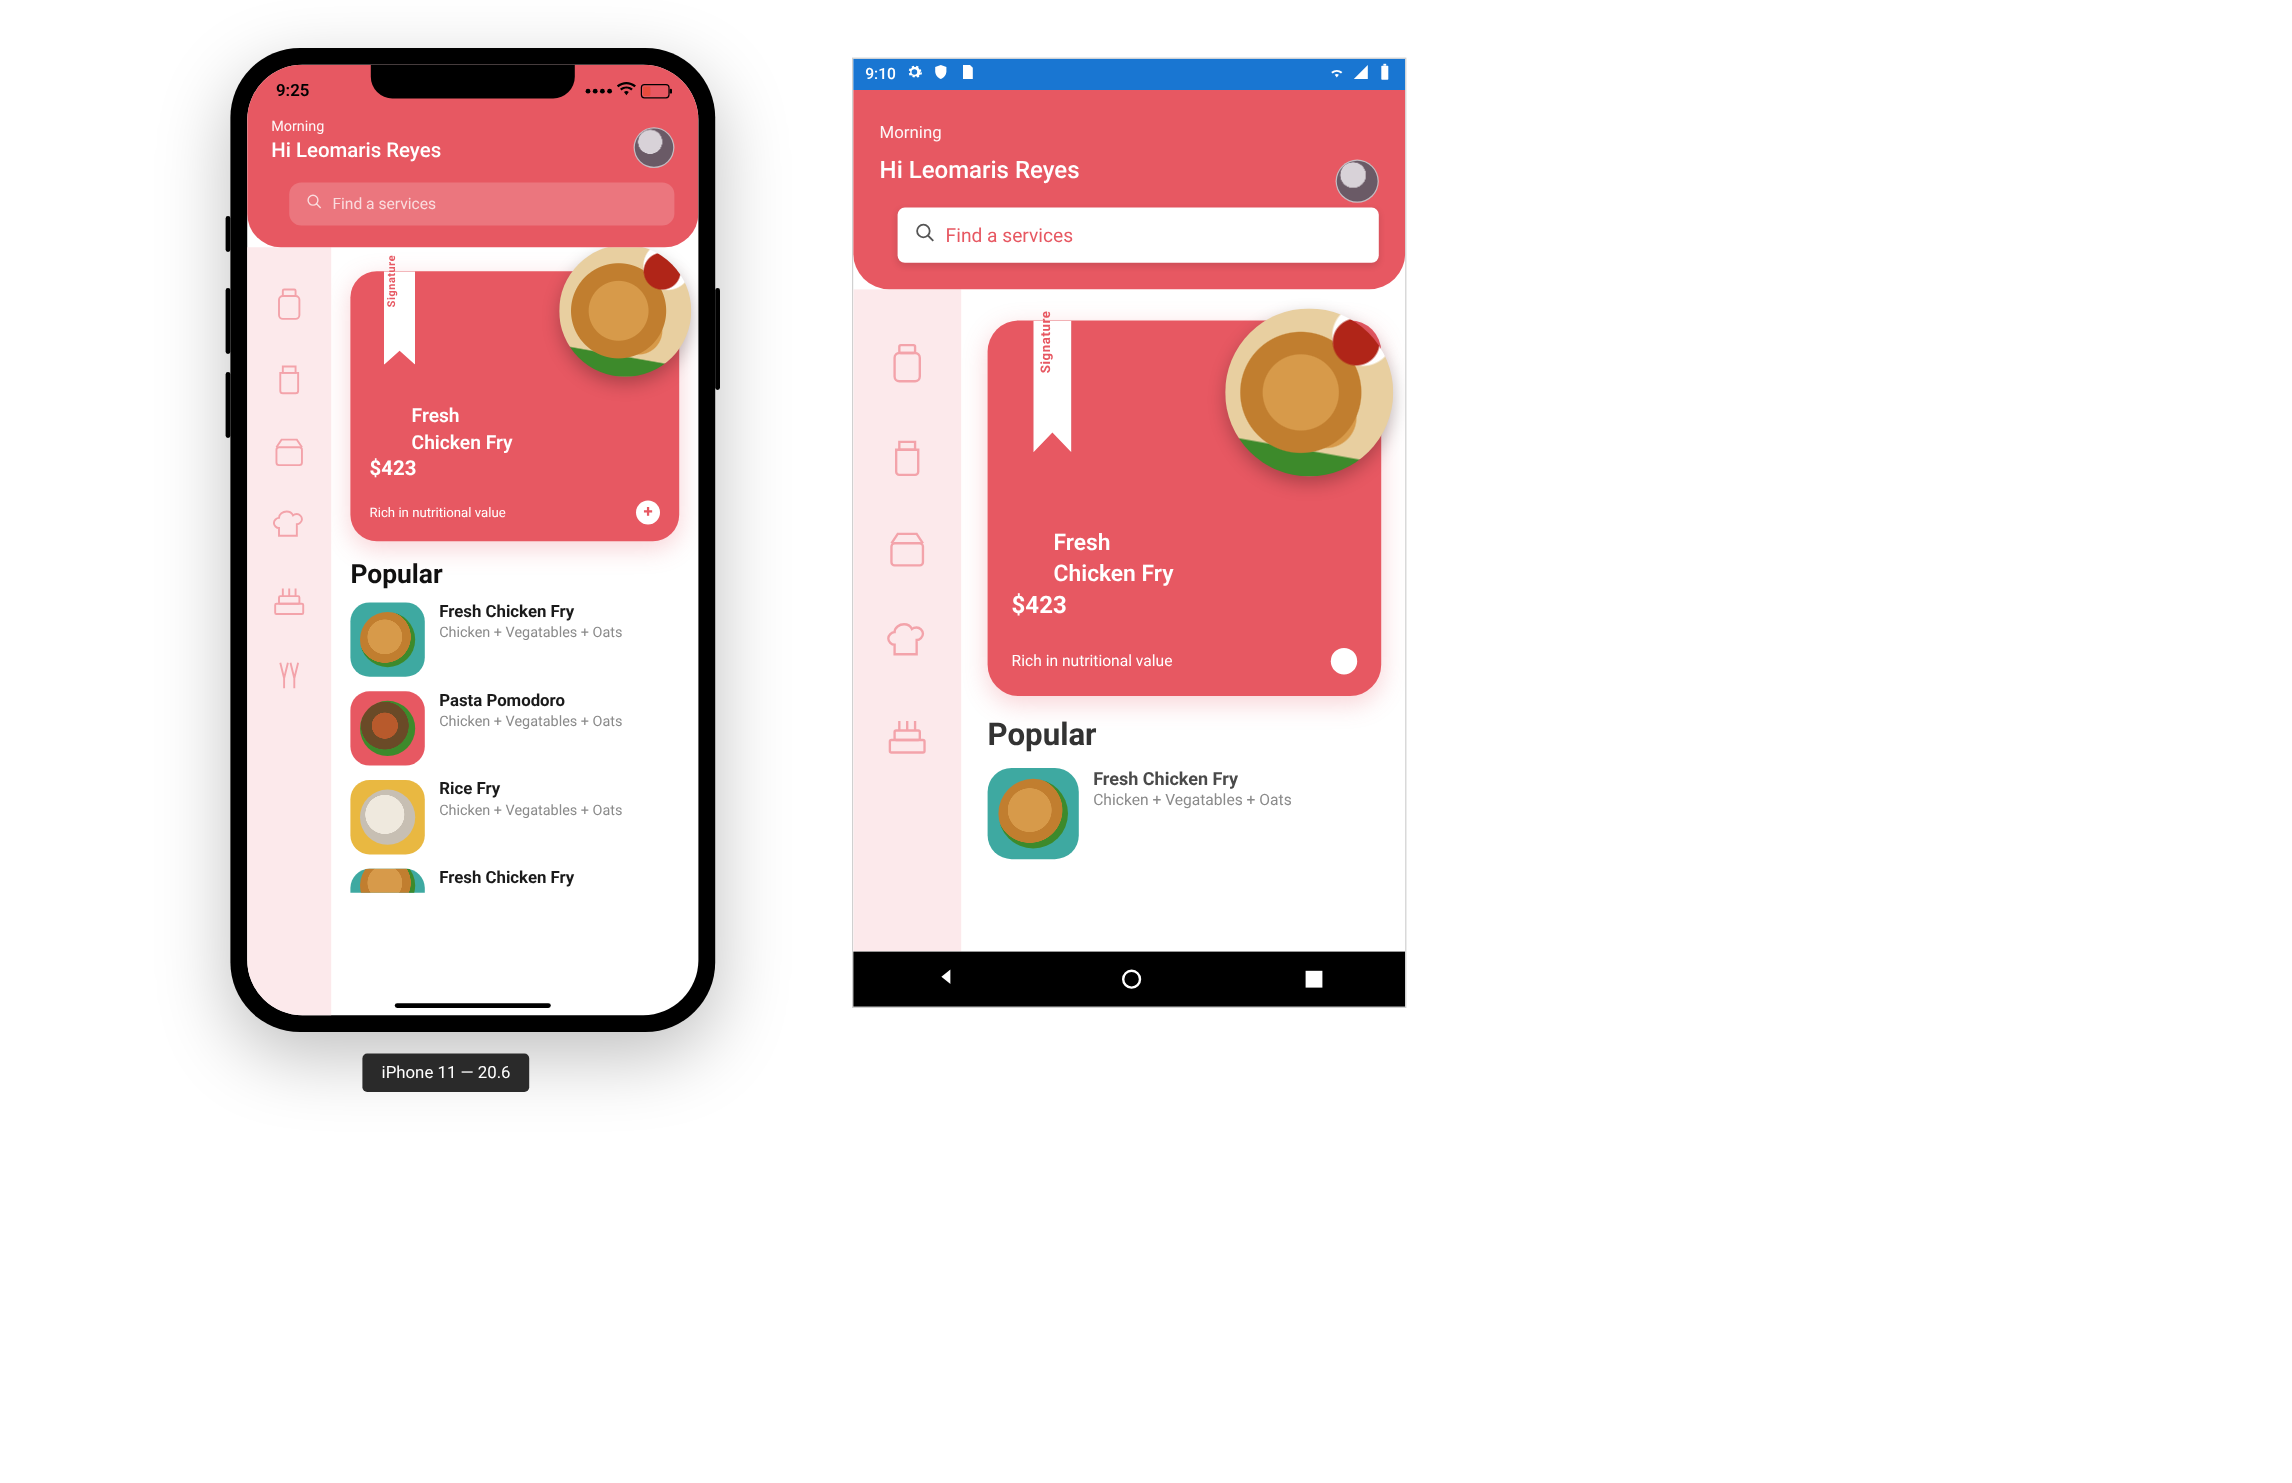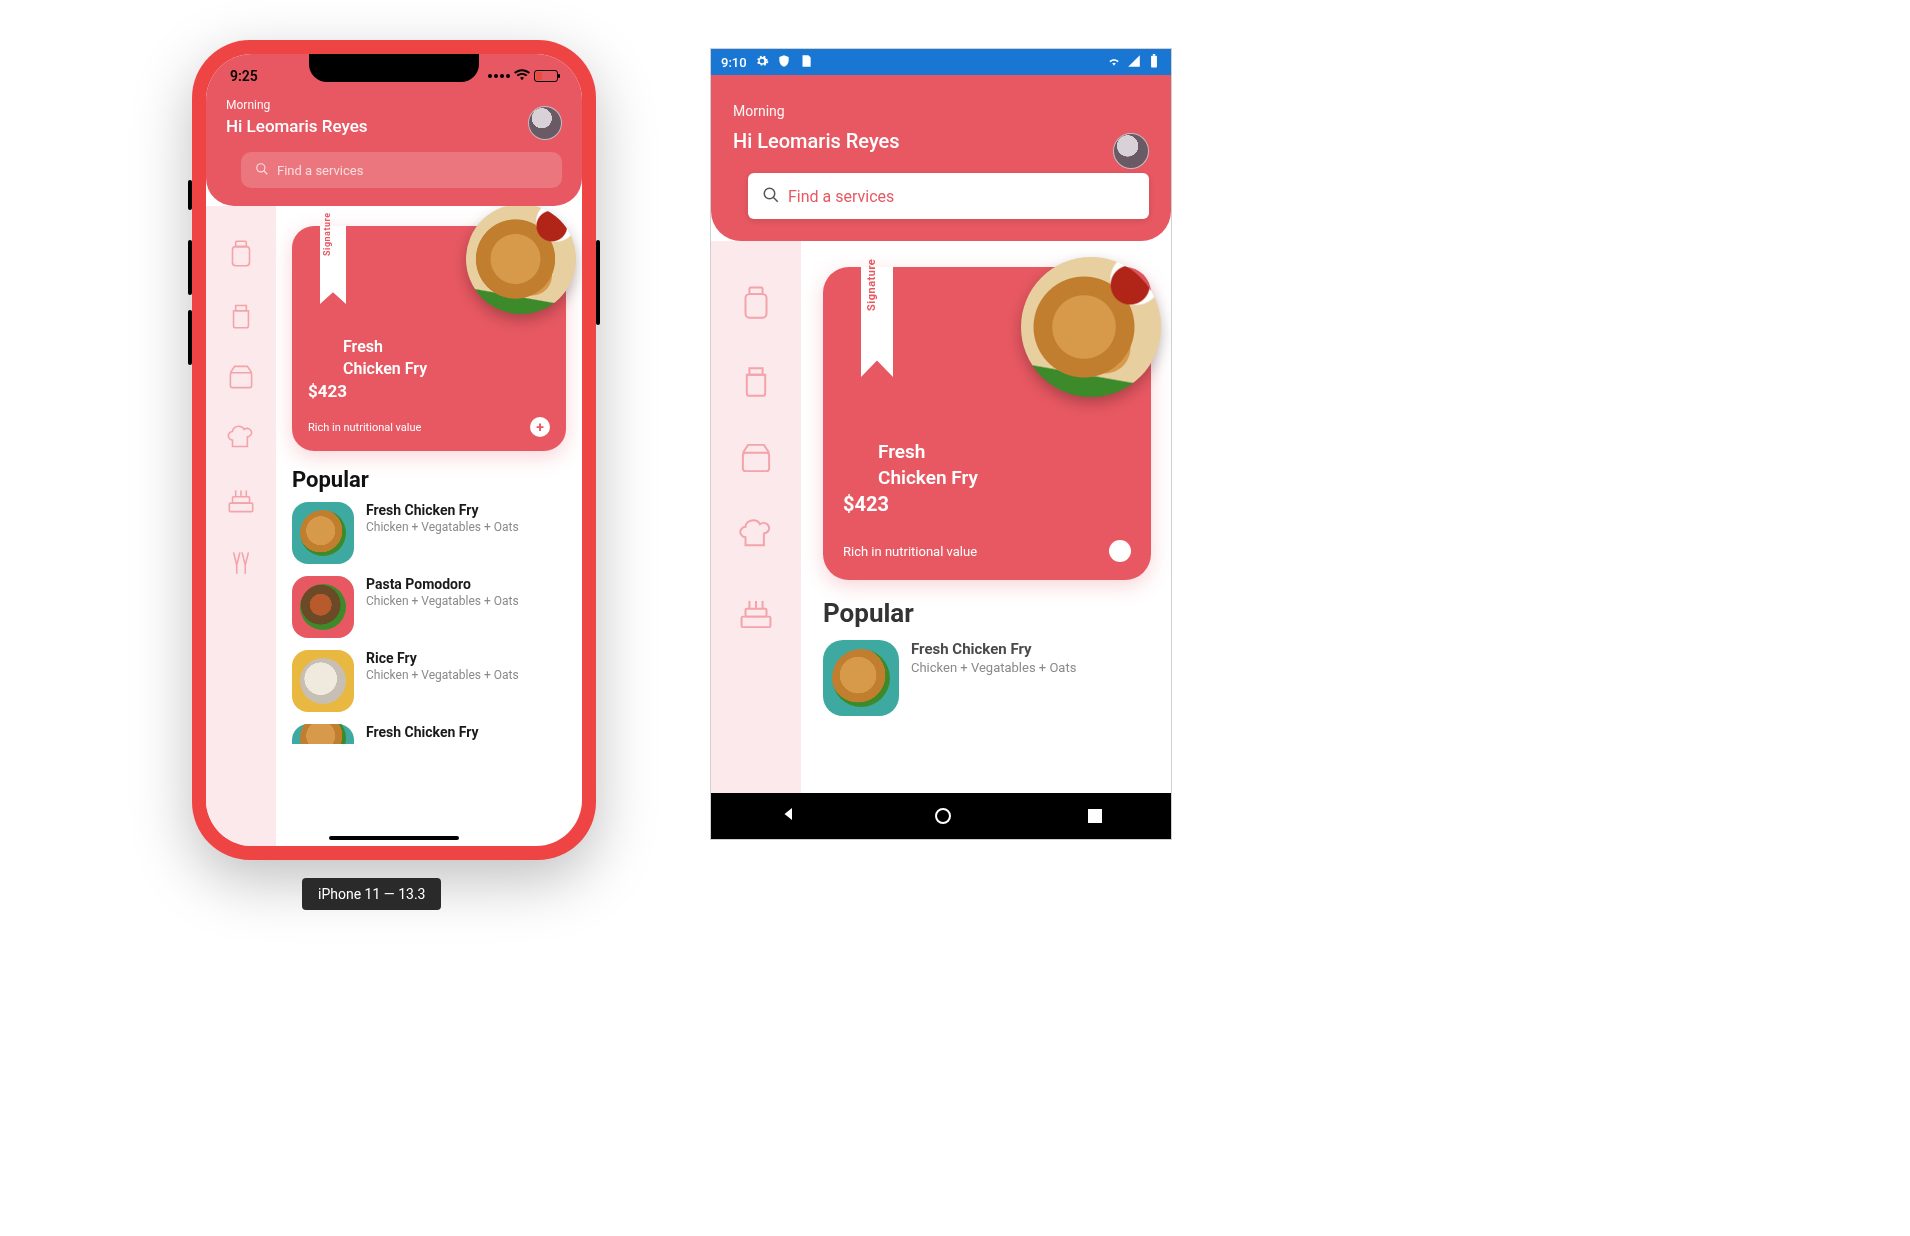--- a/index.html
+++ b/index.html
@@ -11,21 +11,21 @@
     position: relative;
   }
 
   
   .iphone-frame {
     position: absolute;
     left: 192px;
     top: 40px;
     width: 404px;
     height: 820px;
-    background: #ef4444;
+    background: #000000;
     border-radius: 58px;
     padding: 14px;
     box-shadow: 0 20px 60px rgba(0,0,0,.25);
   }
   .iphone-side-btn { position:absolute; background:#000; border-radius:4px; }
   .iphone-side-btn.l1 { left:-4px; top:140px; width:4px; height:30px; }
   .iphone-side-btn.l2 { left:-4px; top:200px; width:4px; height:55px; }
   .iphone-side-btn.l3 { left:-4px; top:270px; width:4px; height:55px; }
   .iphone-side-btn.r  { right:-4px; top:200px; width:4px; height:85px; }
   .iphone-screen {
@@ -380,21 +380,21 @@
             </div>
           </div>
         </div>
       </div>
     </div>
 
     <div class="home-indicator"></div>
   </div>
 </div>
 
-<div class="device-label">iPhone 11 — 13.3</div>
+<div class="device-label">iPhone 11 — 20.6</div>
 
 <div class="android-frame">
   <div class="android-status">
     <div class="left">
       <span>9:10</span>
       <span class="a-icon"><svg viewBox="0 0 24 24">
             <path d="M12 8a4 4 0 100 8 4 4 0 000-8zm9 4l2 1-1 3-2-.5a8 8 0 01-1.5 1.5l.5 2-3 1-1-2h-2l-1 2-3-1 .5-2A8 8 0 017 16.5L5 17l-1-3 2-1v-2l-2-1 1-3 2 .5A8 8 0 018.5 6L8 4l3-1 1 2h2l1-2 3 1-.5 2A8 8 0 0119 8.5l2-.5 1 3-2 1v2z"></path>
           </svg></span>
       <span class="a-icon"><svg viewBox="0 0 24 24">
             <path d="M12 2l8 3v6c0 5-3.5 9.5-8 11-4.5-1.5-8-6-8-11V5l8-3z"></path>

